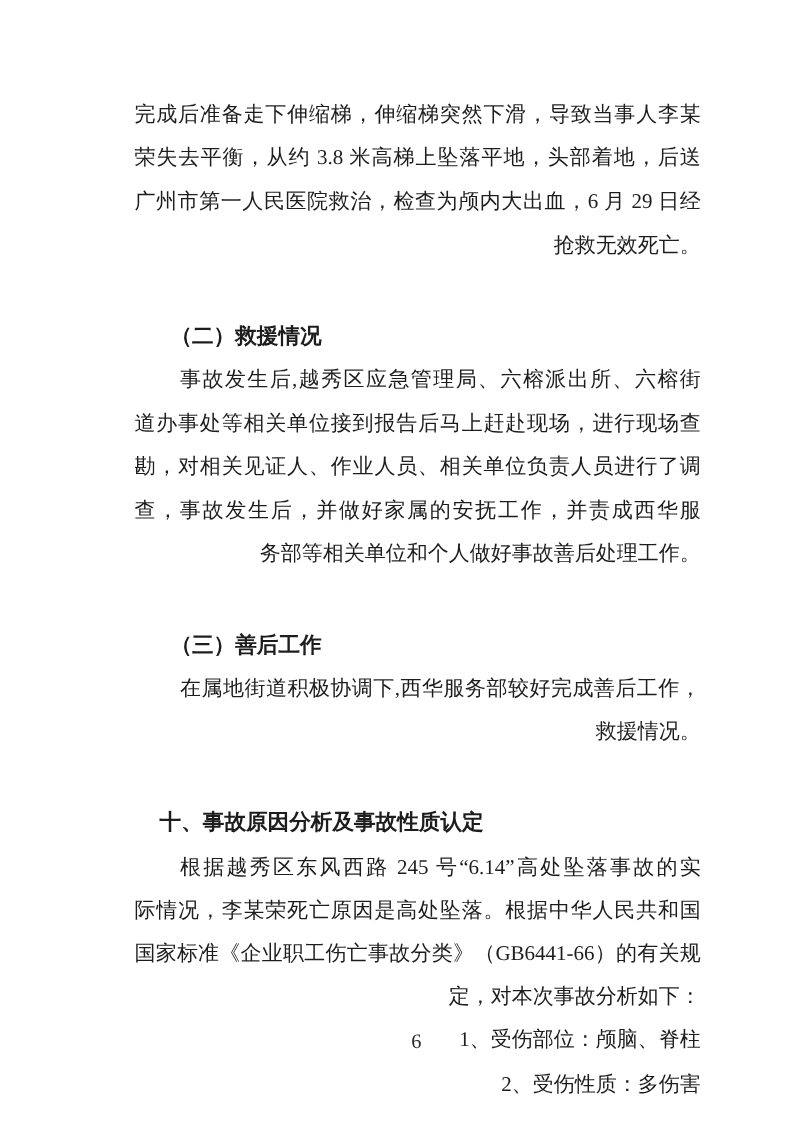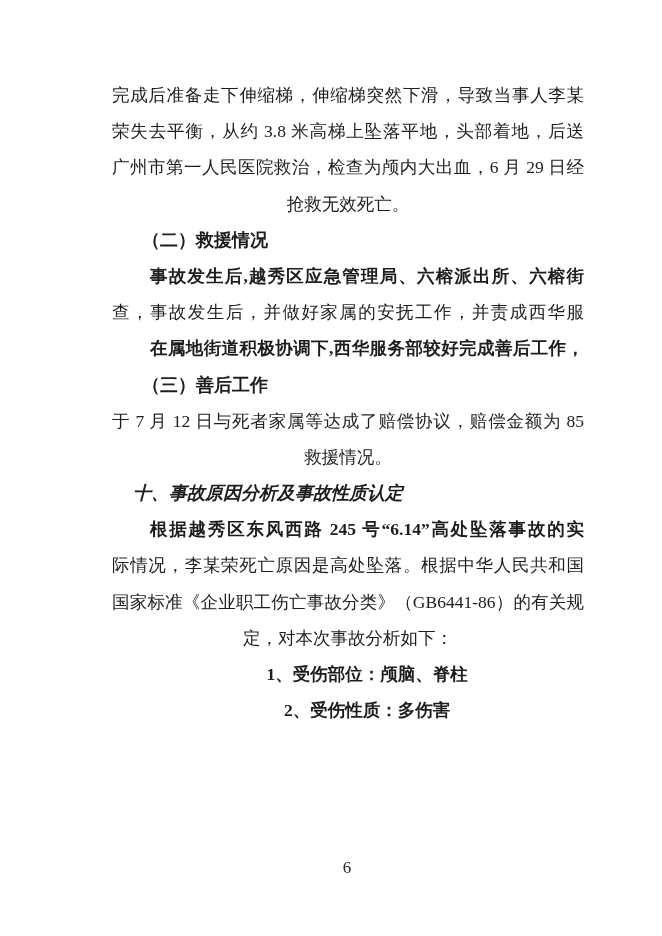--- a/index.html
+++ b/index.html
@@ -24,55 +24,58 @@
     font-family:"Liberation Serif","DejaVu Serif",serif;
   }
   
   .j{
     white-space:normal;
     text-align:justify;
     text-align-last:justify;
     -moz-text-align-last:justify;
   }
   
-  .end{ text-align:center; }
+  .end{ text-align:right; }
   
   .h{
     font-family:"Liberation Sans","DejaVu Sans",sans-serif;
     font-weight:bold;
     font-size:18px;
+    margin-top:40px;
   }
-  .ind{ text-indent:38px;font-weight:bold; }     
+  .ind{ text-indent:38px; }     
   .ind-h{ text-indent:30px; }   
-  .ind1{ text-indent:21px;font-style:italic; }    
+  .ind1{ text-indent:21px; }    
   .pagenum{
     position:absolute;left:0;top:858px;width:662px;
     text-align:center;
     font-size:17px;color:#2a2a2a;
     font-family:"Liberation Serif","DejaVu Serif",serif;
   }
 </style>
 </head>
 <body>
 
 <div class="page">
   <div class="doc">
     <div class="ln j">完成后准备走下伸缩梯，伸缩梯突然下滑，导致当事人李某</div>
     <div class="ln j">荣失去平衡，从约 3.8 米高梯上坠落平地，头部着地，后送</div>
     <div class="ln j">广州市第一人民医院救治，检查为颅内大出血，6 月 29 日经</div>
     <div class="ln end">抢救无效死亡。</div>
     <div class="ln h ind-h">（二）救援情况</div>
     <div class="ln j ind">事故发生后,越秀区应急管理局、六榕派出所、六榕街</div>
+    <div class="ln j">道办事处等相关单位接到报告后马上赶赴现场，进行现场查</div>
+    <div class="ln j">勘，对相关见证人、作业人员、相关单位负责人员进行了调</div>
     <div class="ln j">查，事故发生后，并做好家属的安抚工作，并责成西华服</div>
+    <div class="ln end">务部等相关单位和个人做好事故善后处理工作。</div>
+    <div class="ln h ind-h">（三）善后工作</div>
     <div class="ln j ind">在属地街道积极协调下,西华服务部较好完成善后工作，</div>
-    <div class="ln h ind-h">（三）善后工作</div>
-    <div class="ln j">于 7 月 12 日与死者家属等达成了赔偿协议，赔偿金额为 85</div>
     <div class="ln end">救援情况。</div>
     <div class="ln h ind1">十、事故原因分析及事故性质认定</div>
     <div class="ln j ind">根据越秀区东风西路 245 号“6.14”高处坠落事故的实</div>
     <div class="ln j">际情况，李某荣死亡原因是高处坠落。根据中华人民共和国</div>
-    <div class="ln j">国家标准《企业职工伤亡事故分类》（GB6441-86）的有关规</div>
+    <div class="ln j">国家标准《企业职工伤亡事故分类》（GB6441-66）的有关规</div>
     <div class="ln end">定，对本次事故分析如下：</div>
     <div class="ln end ind">1、受伤部位：颅脑、脊柱</div>
     <div class="ln end ind">2、受伤性质：多伤害</div>
   </div>
   <div class="pagenum">6</div>
 </div>
 
 </body></html>

